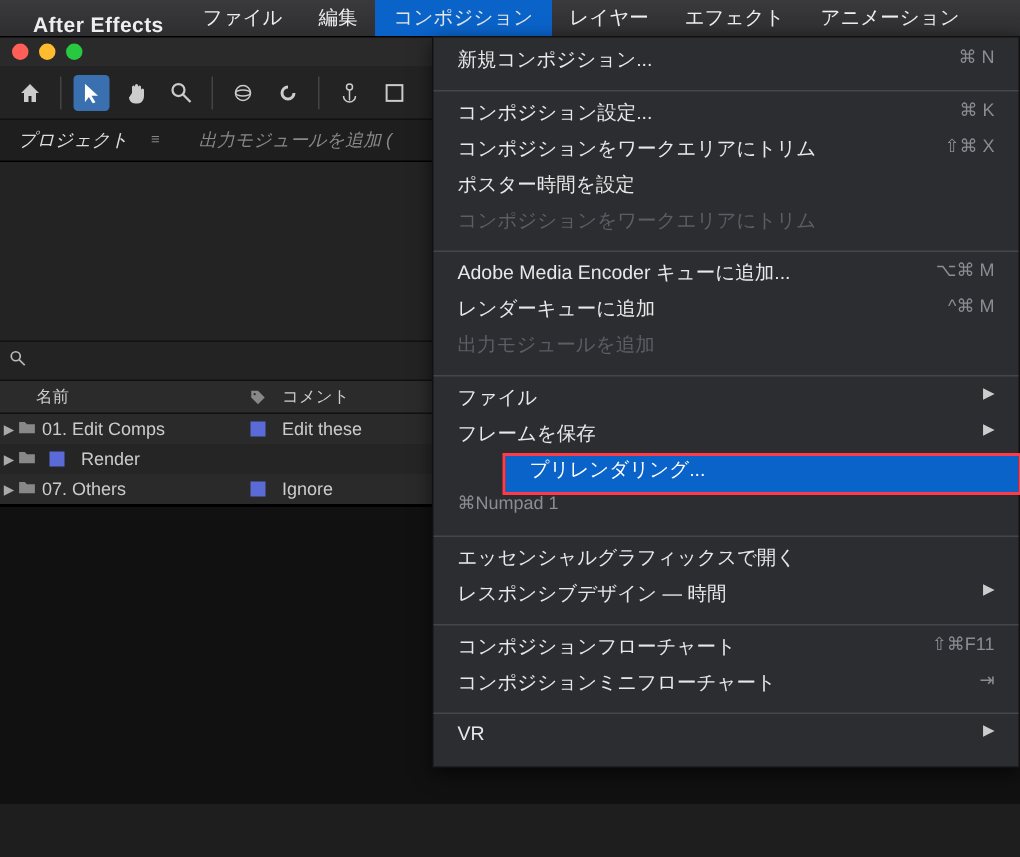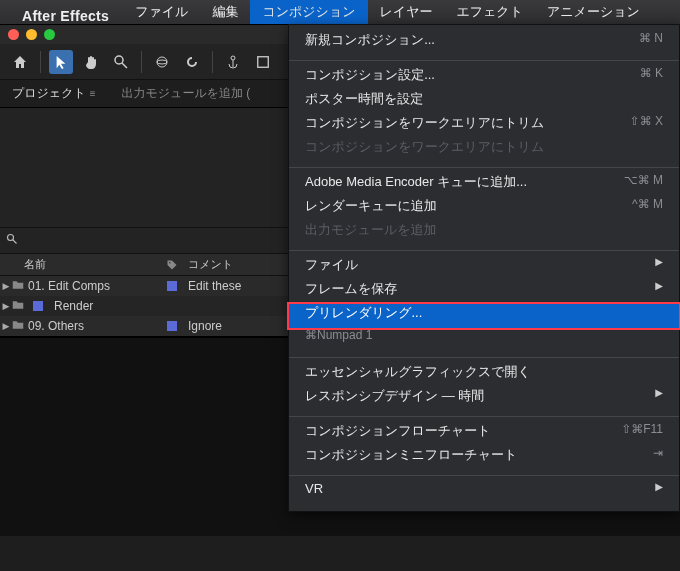--- a/index.html
+++ b/index.html
@@ -18,21 +18,21 @@
 .dot.green { background: #28c840; }
 
 .toolbar { height: 36px; background: #232323; display: flex; align-items: center; padding-left: 8px; gap: 6px; border-bottom: 1px solid #111; }
 .tool { width: 24px; height: 24px; display: flex; align-items: center; justify-content: center; color: #ccc; }
 .tool svg { fill: #ccc; }
 .tool.active { background: #3a6fb0; border-radius: 3px; }
 .tool.active svg { fill: #fff; }
 .tool-sep { width: 1px; height: 22px; background: #444; margin: 0 2px; }
 
 .panel-tabs { height: 28px; background: #1e1e1e; display: flex; align-items: flex-end; padding-left: 8px; gap: 18px; border-bottom: 1px solid #000; }
-.panel-tab { padding: 5px 4px; font-size: 12px; color: #ddd; display: flex; align-items: center; gap: 4px; }
+.panel-tab { padding: 5px 4px; font-size: 12px; color: #ddd; display: flex; align-items: center; gap: 15px; font-style: italic; }
 .panel-tab.dim { color: #888; }
 .panel-tab .grip { font-size: 10px; color: #888; }
 
 .panel-body { background: #232323; height: 120px; border-bottom: 1px solid #111; }
 
 .search-row { height: 26px; background: #232323; display: flex; align-items: center; padding: 0 6px; border-bottom: 1px solid #111; }
 .search-row .glass { color: #bbb; margin-right: 4px; }
 .search-input { flex: 1; background: transparent; border: none; outline: none; color: #ccc; height: 20px; font-size: 12px; }
 
 .list-header { height: 22px; background: #2b2b2b; display: flex; align-items: center; font-size: 11px; border-bottom: 1px solid #111; }
@@ -50,21 +50,21 @@
 .swatch { width: 10px; height: 10px; background: #5a6bd8; }
 .row-comment { flex: 1; padding-left: 4px; color: #ccc; }
 
 
 .dropdown { position: absolute; left: 288px; top: 24px; width: 392px; background: #2b2d31; border: 1px solid #111; box-shadow: 0 4px 12px rgba(0,0,0,.6); padding: 6px 0; }
 .ditem { height: 24px; display: flex; padding: 0 16px; color: #e8e8e8; font-size: 13px; justify-content: space-between; }
 .ditem.disabled { color: #5b5e63; }
 .ditem .shortcut { color: #8a8d92; font-size: 12px; }
 .ditem .sub { font-size: 10px; color: #ccc; }
 .dsep { height: 1px; background: #43464b; margin: 5px 0; }
-.ditem.highlight { background: #0a63c9; color: #fff; outline: 2px solid #ff3b4a; outline-offset: 0; }
+.ditem.highlight { background: #0a63c9; color: #fff; outline: 2px solid #ff3b4a; outline-offset: 0; margin-left: 48px; }
 
 .below { background: #111; height: 200px; border-top: 2px solid #000; }
 </style>
 </head>
 <body>
 
 <div class="menubar">
   <span class="apple"></span>
   <span class="app-name">After Effects</span>
   <div id="menubar-items" style="display:flex;height:100%">
@@ -185,47 +185,47 @@
       <span class="row-tag">
         <span class="swatch"></span>
       </span>
       <span class="row-comment">Render</span>
     </div>
     <div class="list-row even">
       <span class="tri">▶</span>
       <span class="folder"><svg width="12" height="12" viewBox="0 0 16 16">
           <path d="M1 3h5l2 2h7v8H1z" fill="#888"></path>
         </svg></span>
-      <span class="row-name">09. Others</span>
+      <span class="row-name">07. Others</span>
       <span class="row-tag">
         <span class="swatch"></span>
       </span>
       <span class="row-comment">Ignore</span>
     </div>
   </div>
 
 <div class="below"></div>
 
 <div class="dropdown" id="dropdown">
     <div class="ditem">
       <span>新規コンポジション...</span>
       <span class="shortcut">⌘ N</span>
     </div>
     <div class="dsep"></div>
     <div class="ditem">
       <span>コンポジション設定...</span>
       <span class="shortcut">⌘ K</span>
     </div>
     <div class="ditem">
-      <span>ポスター時間を設定</span>
-    </div>
-    <div class="ditem">
       <span>コンポジションをワークエリアにトリム</span>
       <span class="shortcut">⇧⌘ X</span>
     </div>
+    <div class="ditem">
+      <span>ポスター時間を設定</span>
+    </div>
     <div class="ditem disabled">
       <span>コンポジションをワークエリアにトリム</span>
     </div>
     <div class="dsep"></div>
     <div class="ditem">
       <span>Adobe Media Encoder キューに追加...</span>
       <span class="shortcut">⌥⌘ M</span>
     </div>
     <div class="ditem">
       <span>レンダーキューに追加</span>

